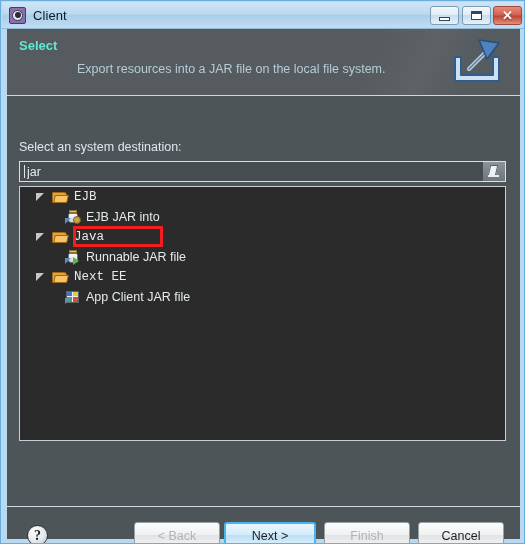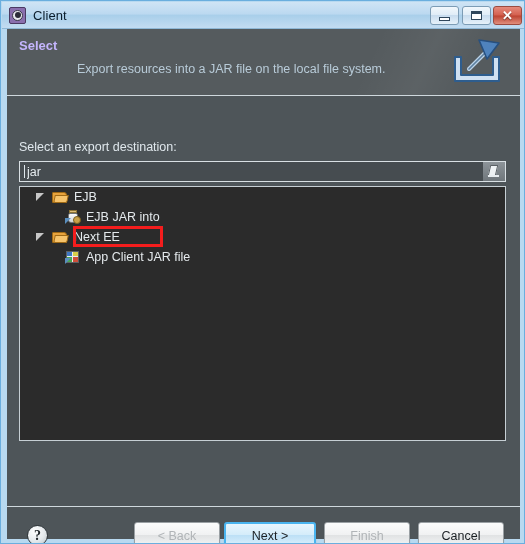--- a/index.html
+++ b/index.html
@@ -142,21 +142,21 @@
     position: absolute;
     right: 0; top: 0;
     width: 210px; height: 66px;
     background: linear-gradient(115deg, rgba(255,255,255,0) 30%, rgba(255,255,255,.045) 55%, rgba(255,255,255,0) 75%);
   }
   #header-title {
     position: absolute;
     left: 12px; top: 9px;
     font-size: 13px;
     font-weight: bold;
-    color: #c4b5fd;
+    color: #5eead4;
   }
   #header-desc {
     position: absolute;
     left: 22px; top: 33px;
     font-size: 12.5px;
     color: #b8cbd8;
     margin-left: 48px;
   }
   #header-icon {
     position: absolute;
@@ -368,21 +368,21 @@
     border-top: 6px solid #5b8fbf;
     border-right: 6px solid transparent;
   }
 
   .node-label {
     font-size: 12.5px;
     color: #e4e9ec;
     margin-left: 5px;
     white-space: nowrap;
   }
-  .node.folder-row .node-label { margin-left: 6px; }
+  .node.folder-row .node-label { margin-left: 6px; font-family: Liberation Mono, monospace; }
 
   
   #redbox {
     position: absolute;
     left: 66px; top: 130px;
     width: 90px; height: 21px;
     border: 3px solid #f41d1d;
     box-sizing: border-box;
     pointer-events: none;
   }
@@ -475,21 +475,21 @@
         <path d="M6 22 L6 46 L50 46 L50 22 L44 22 L44 40 L12 40 L12 22 Z" fill="#cfe0f2" stroke="#2e5d8e" stroke-width="2" stroke-linejoin="round"></path>
         <line x1="20" y1="34" x2="41" y2="13" stroke="#bcd4ea" stroke-width="4" stroke-linecap="round"></line>
         <line x1="20" y1="34" x2="41" y2="13" stroke="#5c7f9f" stroke-width="1.6" stroke-linecap="round"></line>
         <path d="M30 5 L50 8 L38 24 Z" fill="#4f83bd" stroke="#27507f" stroke-width="1.6" stroke-linejoin="round"></path>
       </svg>
     </div>
     <div id="header-sep"></div>
 
     <div id="content">
 
-      <div id="dest-label">Select an export destination:</div>
+      <div id="dest-label">Select an system destination:</div>
 
       <div id="filter-wrap">
         <div id="filter-caret"></div>
         <input id="filter-input" type="text" value="jar" style="">
         <div id="filter-clear">
           <div class="eraser"></div>
           <div class="eraser-b"></div>
         </div>
       </div>
 
@@ -507,22 +507,39 @@
         <div class="node">
           <div class="ico jar child-indent">
             <div class="lid"></div>
               <div class="body"></div>
               <div class="ejb"></div>
               <div class="arrow"></div>
           </div>
           <div class="node-label">EJB JAR into</div>
         </div>
 
-
-
+        <div class="node folder-row">
+          <div class="twisty"></div>
+          <div class="folder">
+            <div class="back"></div>
+              <div class="front"></div>
+          </div>
+          <div class="node-label">Java</div>
+        </div>
+
+
+        <div class="node">
+          <div class="ico jar child-indent">
+            <div class="lid"></div>
+              <div class="body"></div>
+              <div class="run"></div>
+              <div class="arrow"></div>
+          </div>
+          <div class="node-label">Runnable JAR file</div>
+        </div>
 
         <div class="node folder-row">
           <div class="twisty"></div>
           <div class="folder">
             <div class="back"></div>
               <div class="front"></div>
           </div>
           <div class="node-label">Next EE</div>
         </div>
 

